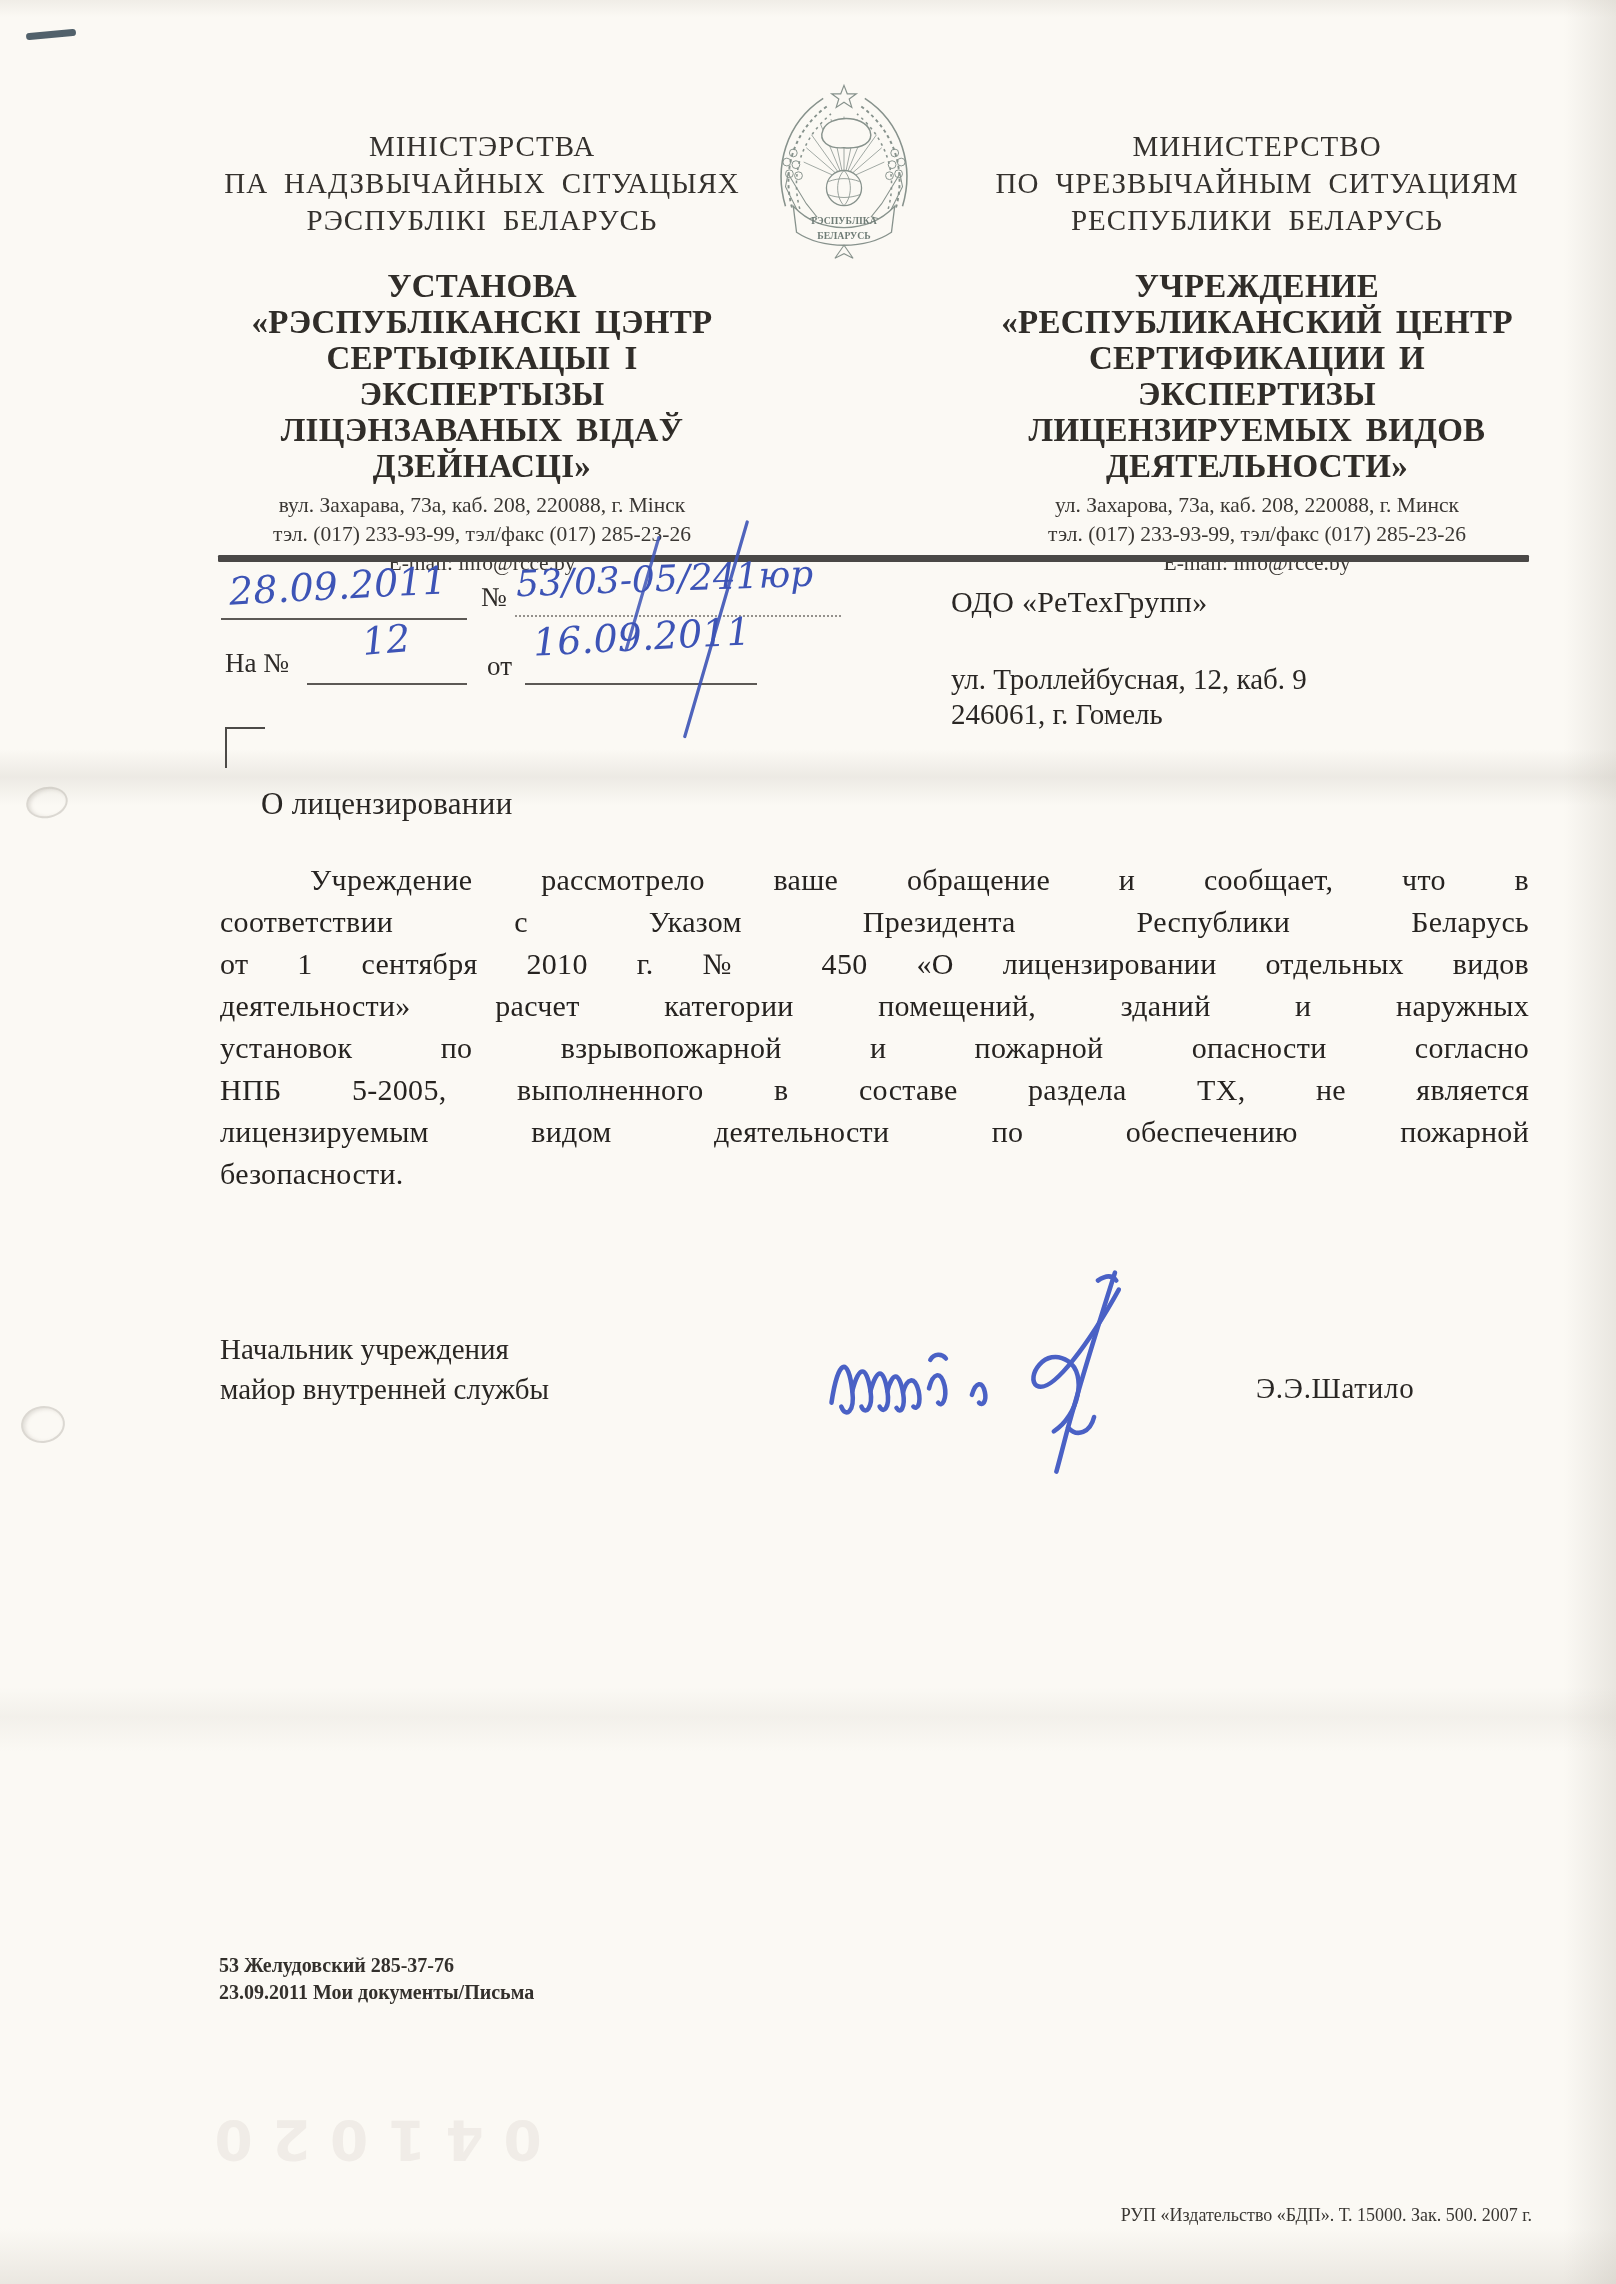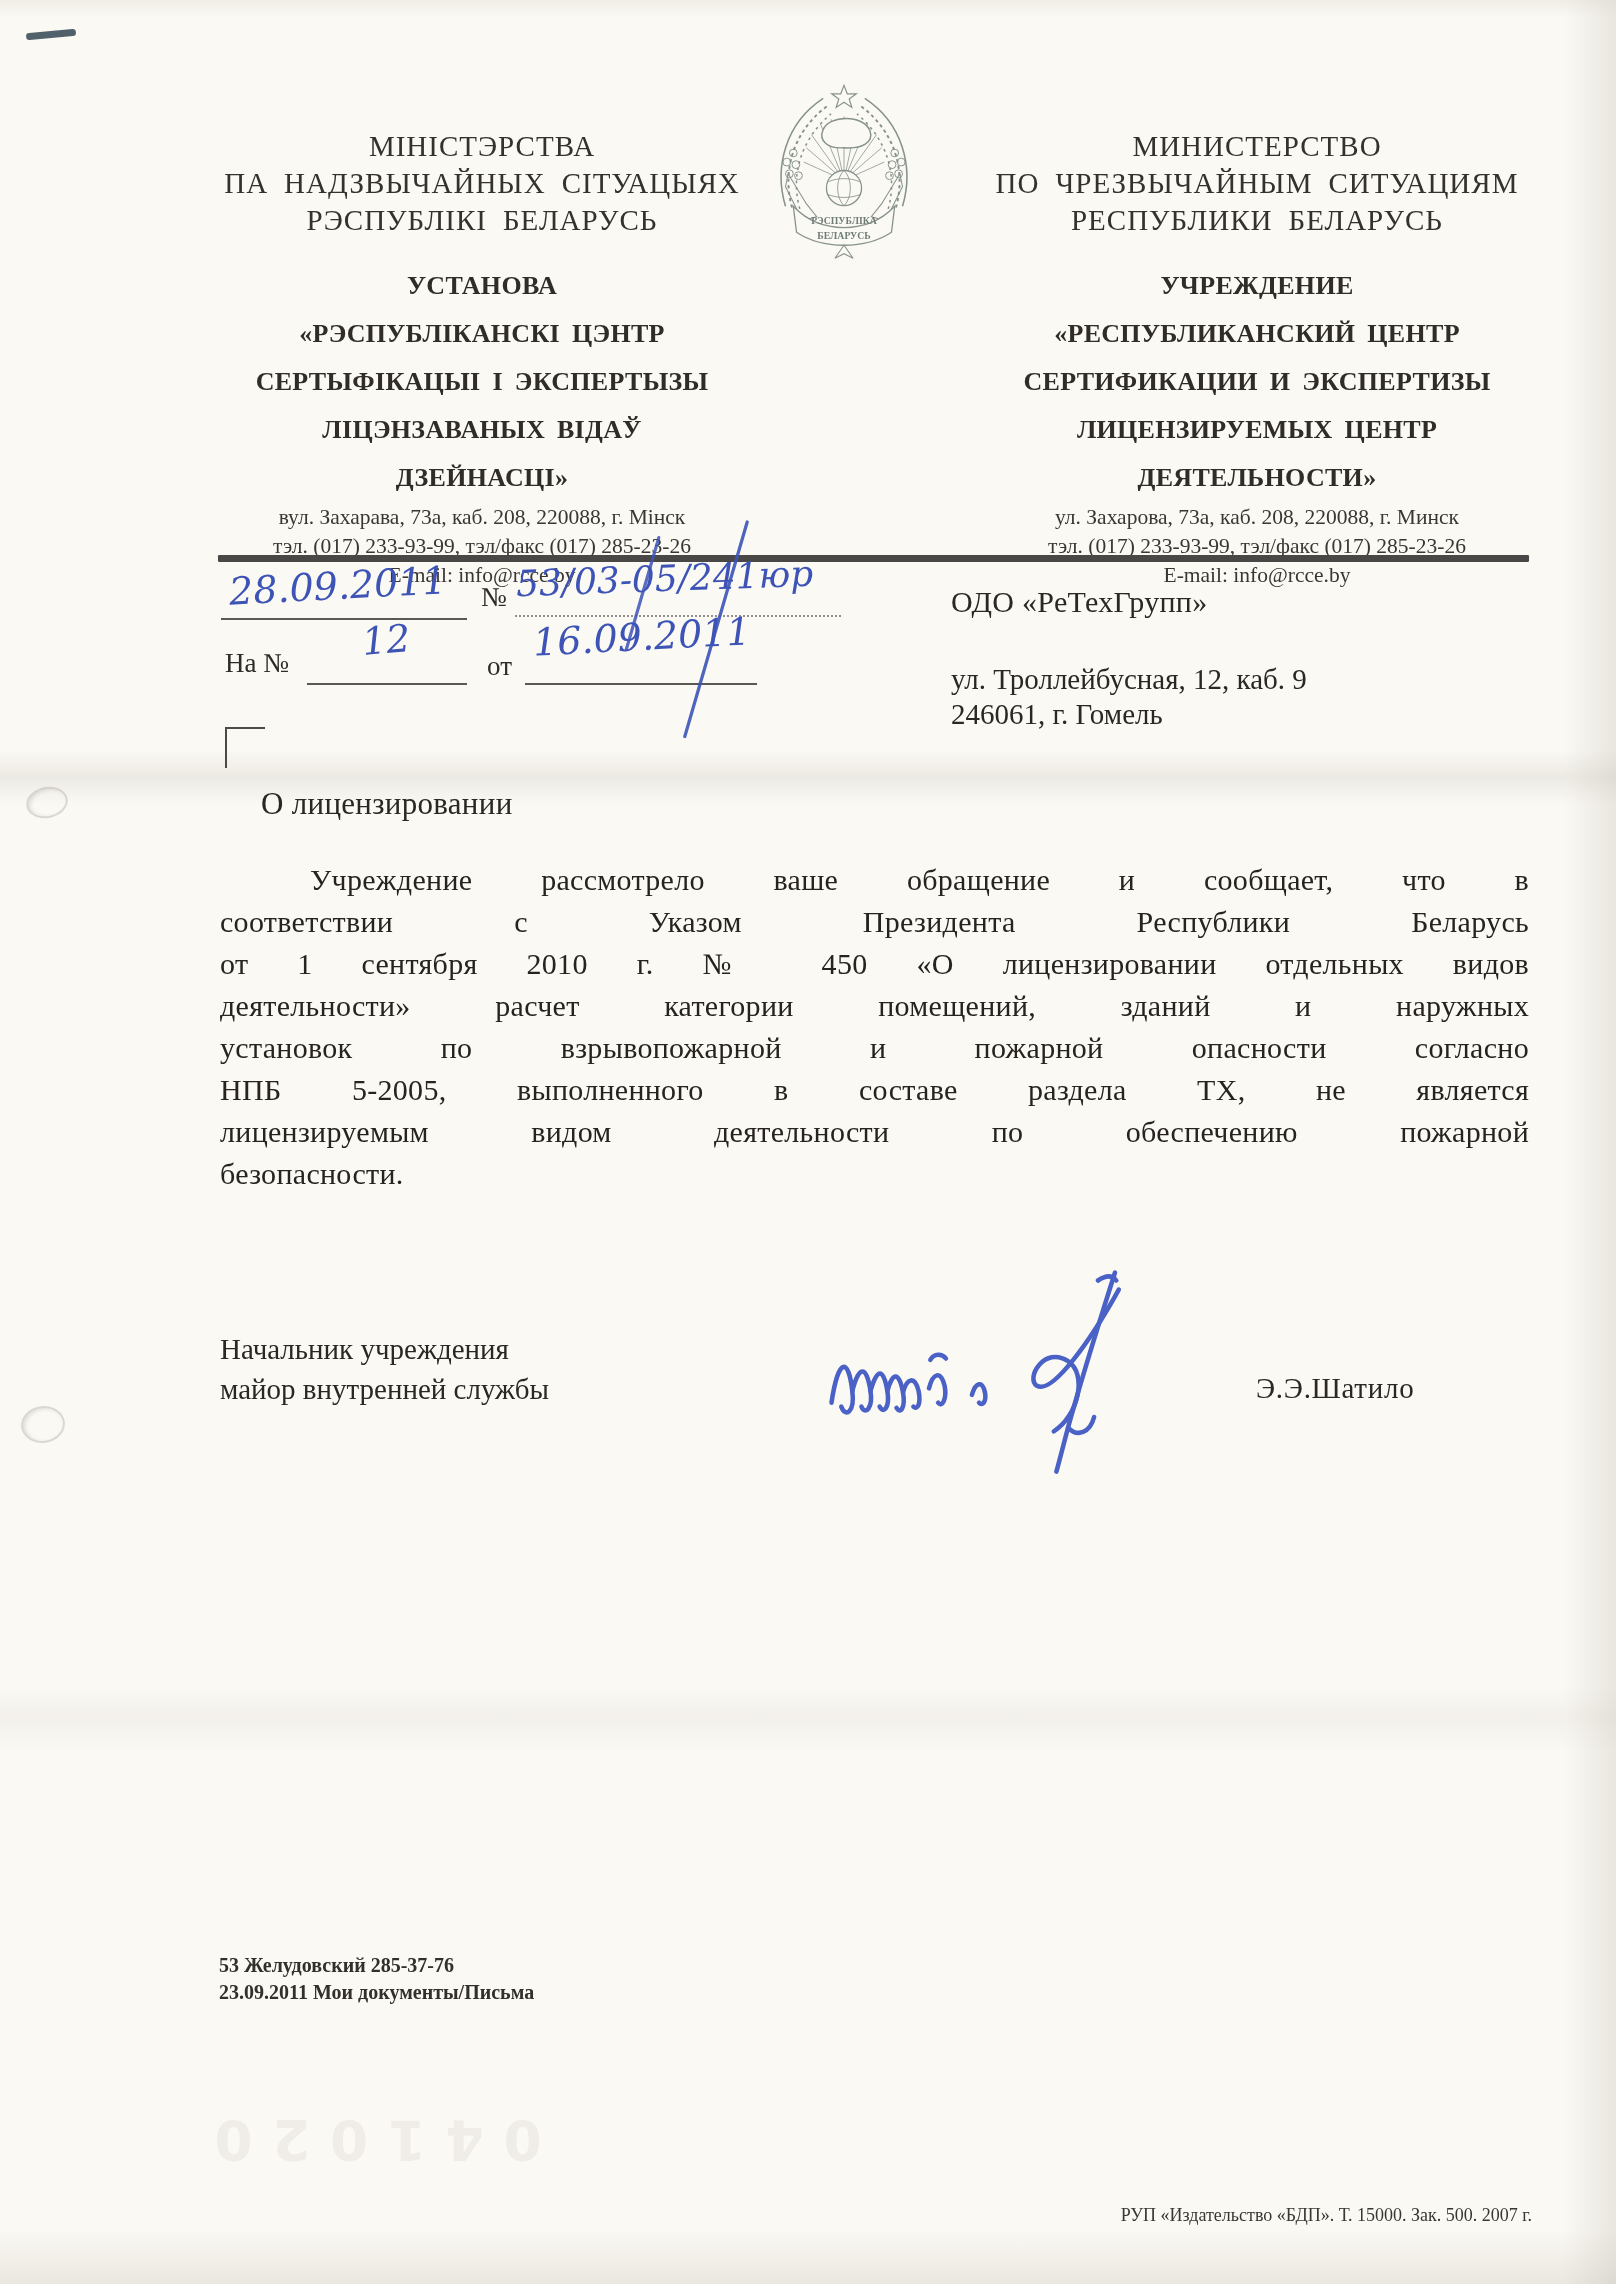--- a/index.html
+++ b/index.html
@@ -17,21 +17,21 @@
     color:#2a2724;
     overflow:hidden;
   }
   .abs{position:absolute;}
   .center{text-align:center;}
 
   
   .hdr-col{width:534px;}
   .ministry-line{font-size:29px;line-height:37px;letter-spacing:1px;word-spacing:7.8px;color:#35322e;}
   .org-block{margin-top:29px;}
-  .org-line{font-size:26px;line-height:36px;font-weight:700;letter-spacing:0.3px;word-spacing:5.2px;color:#302d29;margin-top:12px;}
+  .org-line{font-size:33px;line-height:36px;font-weight:700;letter-spacing:0.3px;word-spacing:5.2px;color:#302d29;}
   .addr-block{margin-top:7px;}
   .addr-line{font-size:21.5px;line-height:29px;color:#3a3733;}
 
   
   .main-rule{left:218px;top:555px;width:1311px;height:6.5px;background:#4a4846;border-radius:1.3px;}
 
   
   .hand{font-style:italic;font-weight:400;color:#3d54b6;font-family:"DejaVu Serif", serif;white-space:nowrap;}
   .plabel{font-size:27px;color:#2e2b28;}
   .fline{height:0;border-bottom:2px solid #5c5955;}
@@ -155,21 +155,21 @@
   </div>
 
   <div class="abs hdr-col center" style="left:990px;top:128px;">
     <div class="ministry-line">МИНИСТЕРСТВО</div>
     <div class="ministry-line">ПО ЧРЕЗВЫЧАЙНЫМ СИТУАЦИЯМ</div>
     <div class="ministry-line">РЕСПУБЛИКИ БЕЛАРУСЬ</div>
     <div class="org-block">
       <div class="org-line">УЧРЕЖДЕНИЕ</div>
       <div class="org-line">«РЕСПУБЛИКАНСКИЙ ЦЕНТР</div>
       <div class="org-line">СЕРТИФИКАЦИИ И ЭКСПЕРТИЗЫ</div>
-      <div class="org-line">ЛИЦЕНЗИРУЕМЫХ ЦЕНТР</div>
+      <div class="org-line">ЛИЦЕНЗИРУЕМЫХ ВИДОВ</div>
       <div class="org-line">ДЕЯТЕЛЬНОСТИ»</div>
     </div>
     <div class="addr-block">
       <div class="addr-line">ул. Захарова, 73а, каб. 208, 220088, г. Минск</div>
       <div class="addr-line">тэл. (017) 233-93-99, тэл/факс (017) 285-23-26</div>
       <div class="addr-line">E-mail: info@rcce.by</div>
     </div>
   </div>
 
   <div class="abs main-rule"></div>

